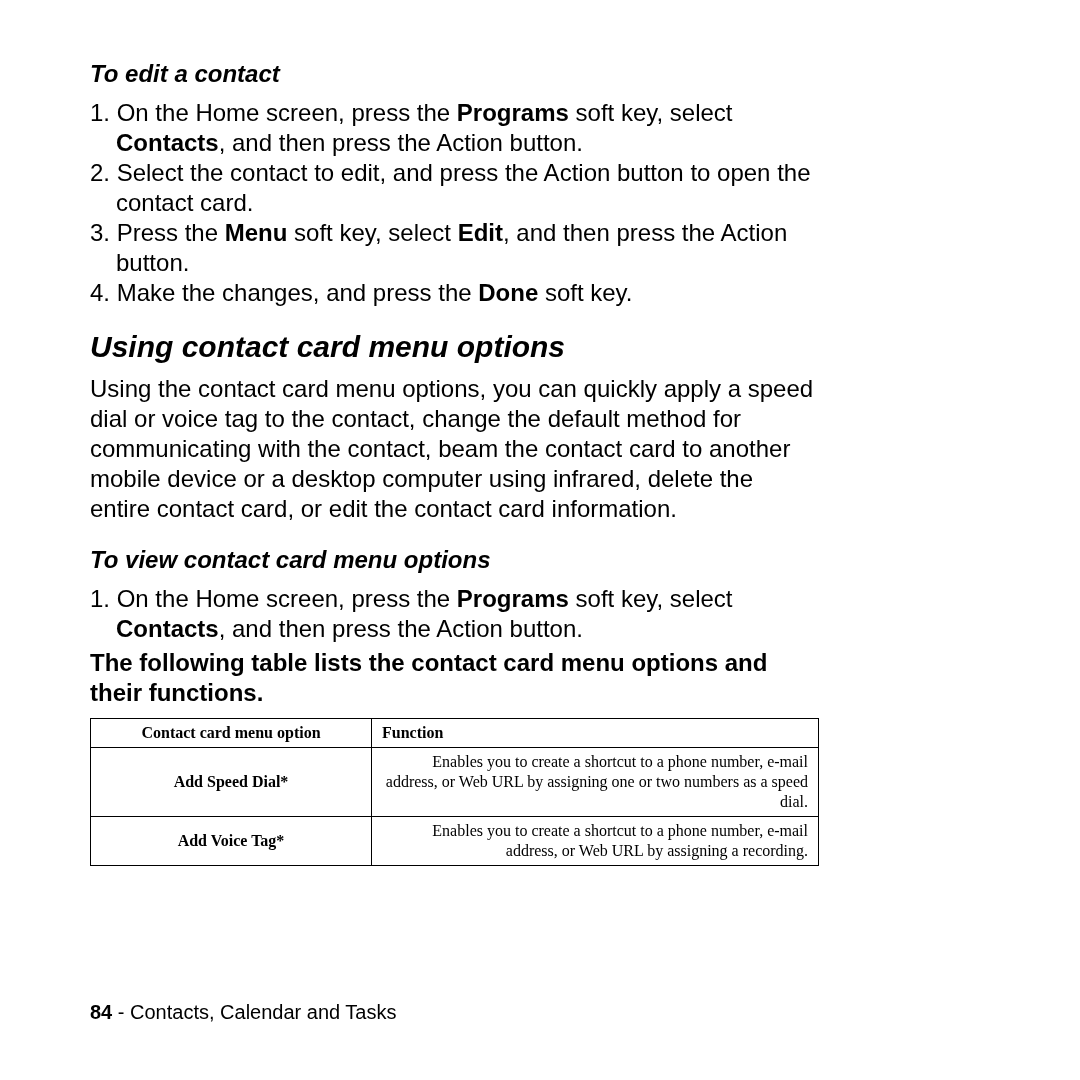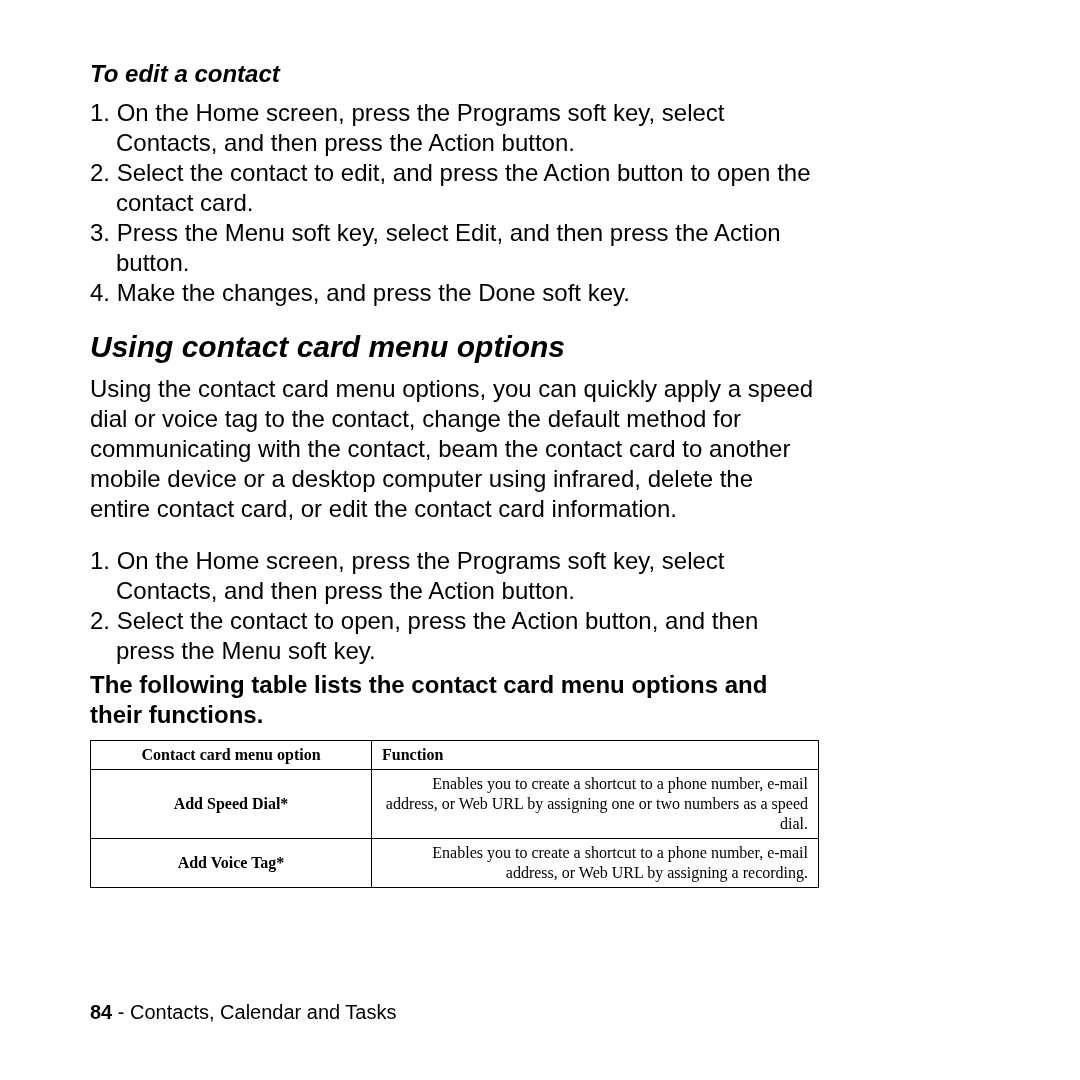--- a/index.html
+++ b/index.html
@@ -24,21 +24,21 @@
     font-size: 24px;
     margin: 0 0 10px 0;
   }
   .step-line {
     font-size: 24px;
     line-height: 1.25;
     margin: 0;
     padding-left: 26px;
     text-indent: -26px;
   }
-  .step-line .bold { font-weight: normal; }
+  .step-line .bold { font-weight: bold; }
   .steps { margin: 0 0 22px 0; }
   .main-heading {
     font-weight: bold;
     font-style: italic;
     font-size: 30px;
     margin: 0 0 10px 0;
   }
   .body-text {
     font-size: 24px;
     line-height: 1.25;
@@ -86,27 +86,25 @@
       <span>3. Press the </span><span class="bold">Menu</span><span> soft key, select </span><span class="bold">Edit</span><span>, and then press the Action button.</span>
     </p>
     <p class="step-line">
       <span>4. Make the changes, and press the </span><span class="bold">Done</span><span> soft key.</span>
     </p>
   </div>
 
   <p class="main-heading">Using contact card menu options</p>
   <p class="body-text">Using the contact card menu options, you can quickly apply a speed dial or voice tag to the contact, change the default method for communicating with the contact, beam the contact card to another mobile device or a desktop computer using infrared, delete the entire contact card, or edit the contact card information.</p>
 
+  <p class="sub-heading">To view contact card menu options</p>
 
   <div class="steps" style="margin-bottom:4px;">
     <p class="step-line">
       <span>1. On the Home screen, press the </span><span class="bold">Programs</span><span> soft key, select </span><span class="bold">Contacts</span><span>, and then press the Action button.</span>
-    </p>
-    <p class="step-line">
-      <span>2. Select the contact to open, press the Action button, and then press the </span><span class="bold">Menu</span><span> soft key.</span>
     </p>
   </div>
   <p class="body-text" style="margin-bottom:10px;font-weight:bold;">The following table lists the contact card menu options and their functions.</p>
 
   <table>
     <tbody>
         <tr>
       <th class="col-opt">Contact card menu option</th>
       <th>Function</th>
     </tr>

